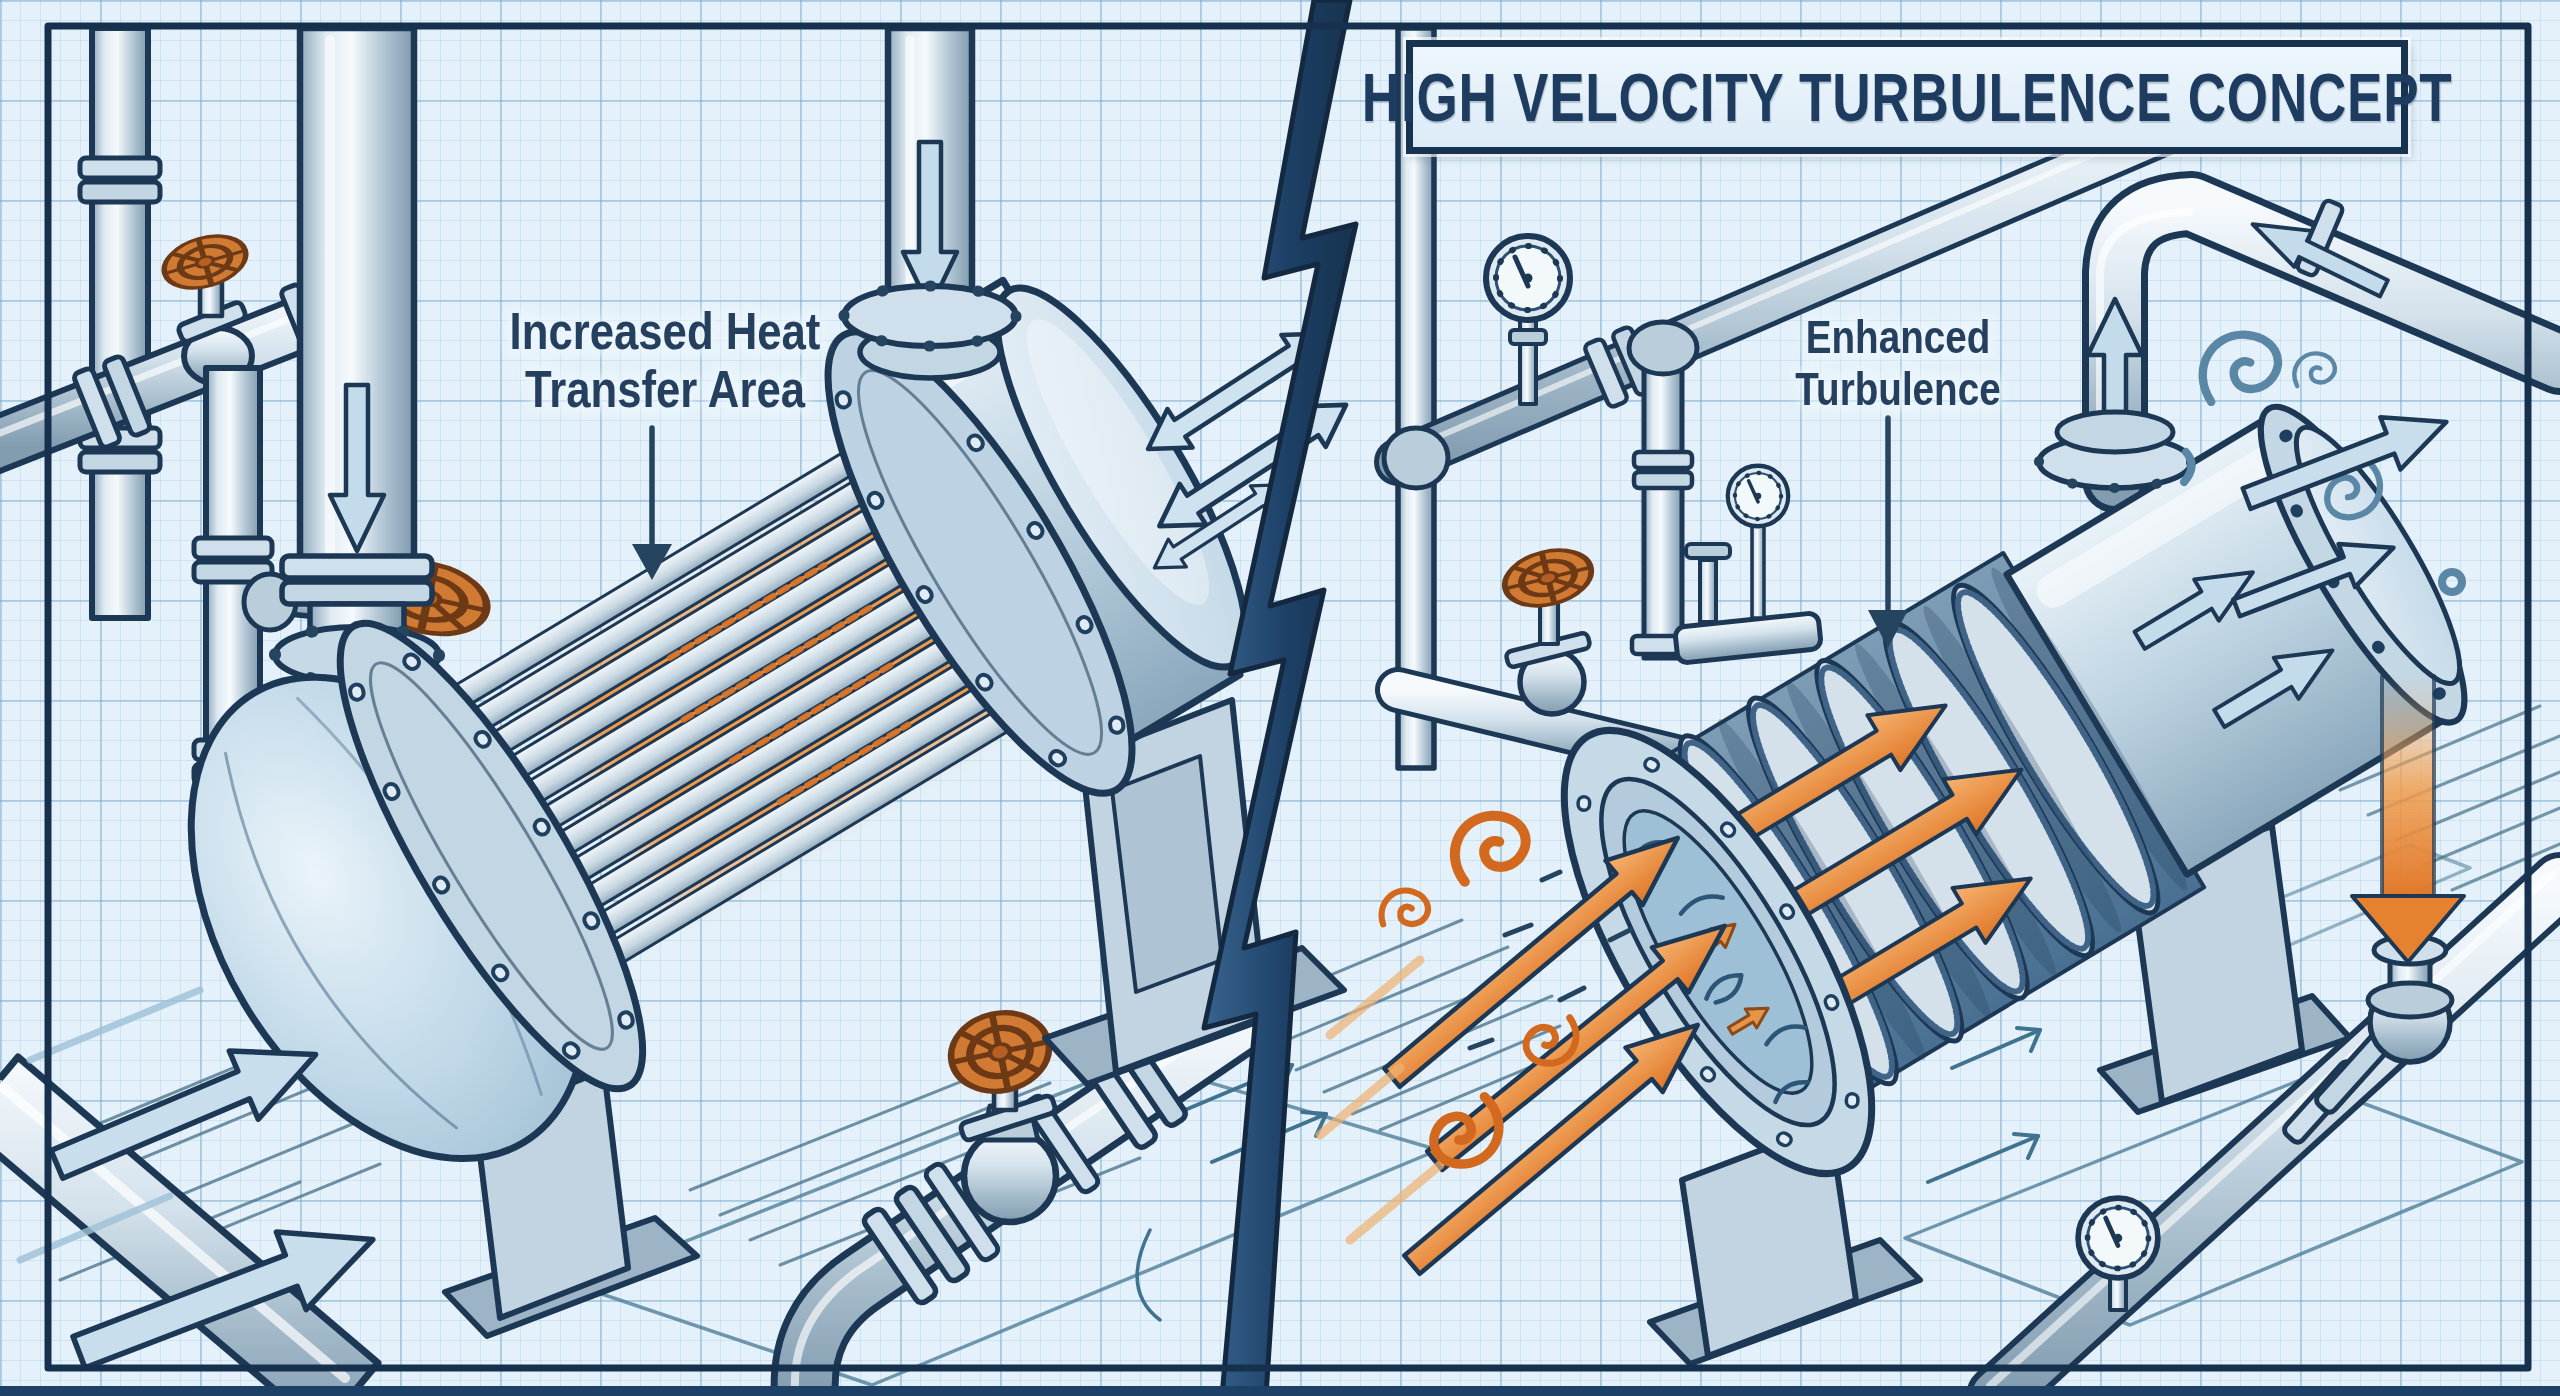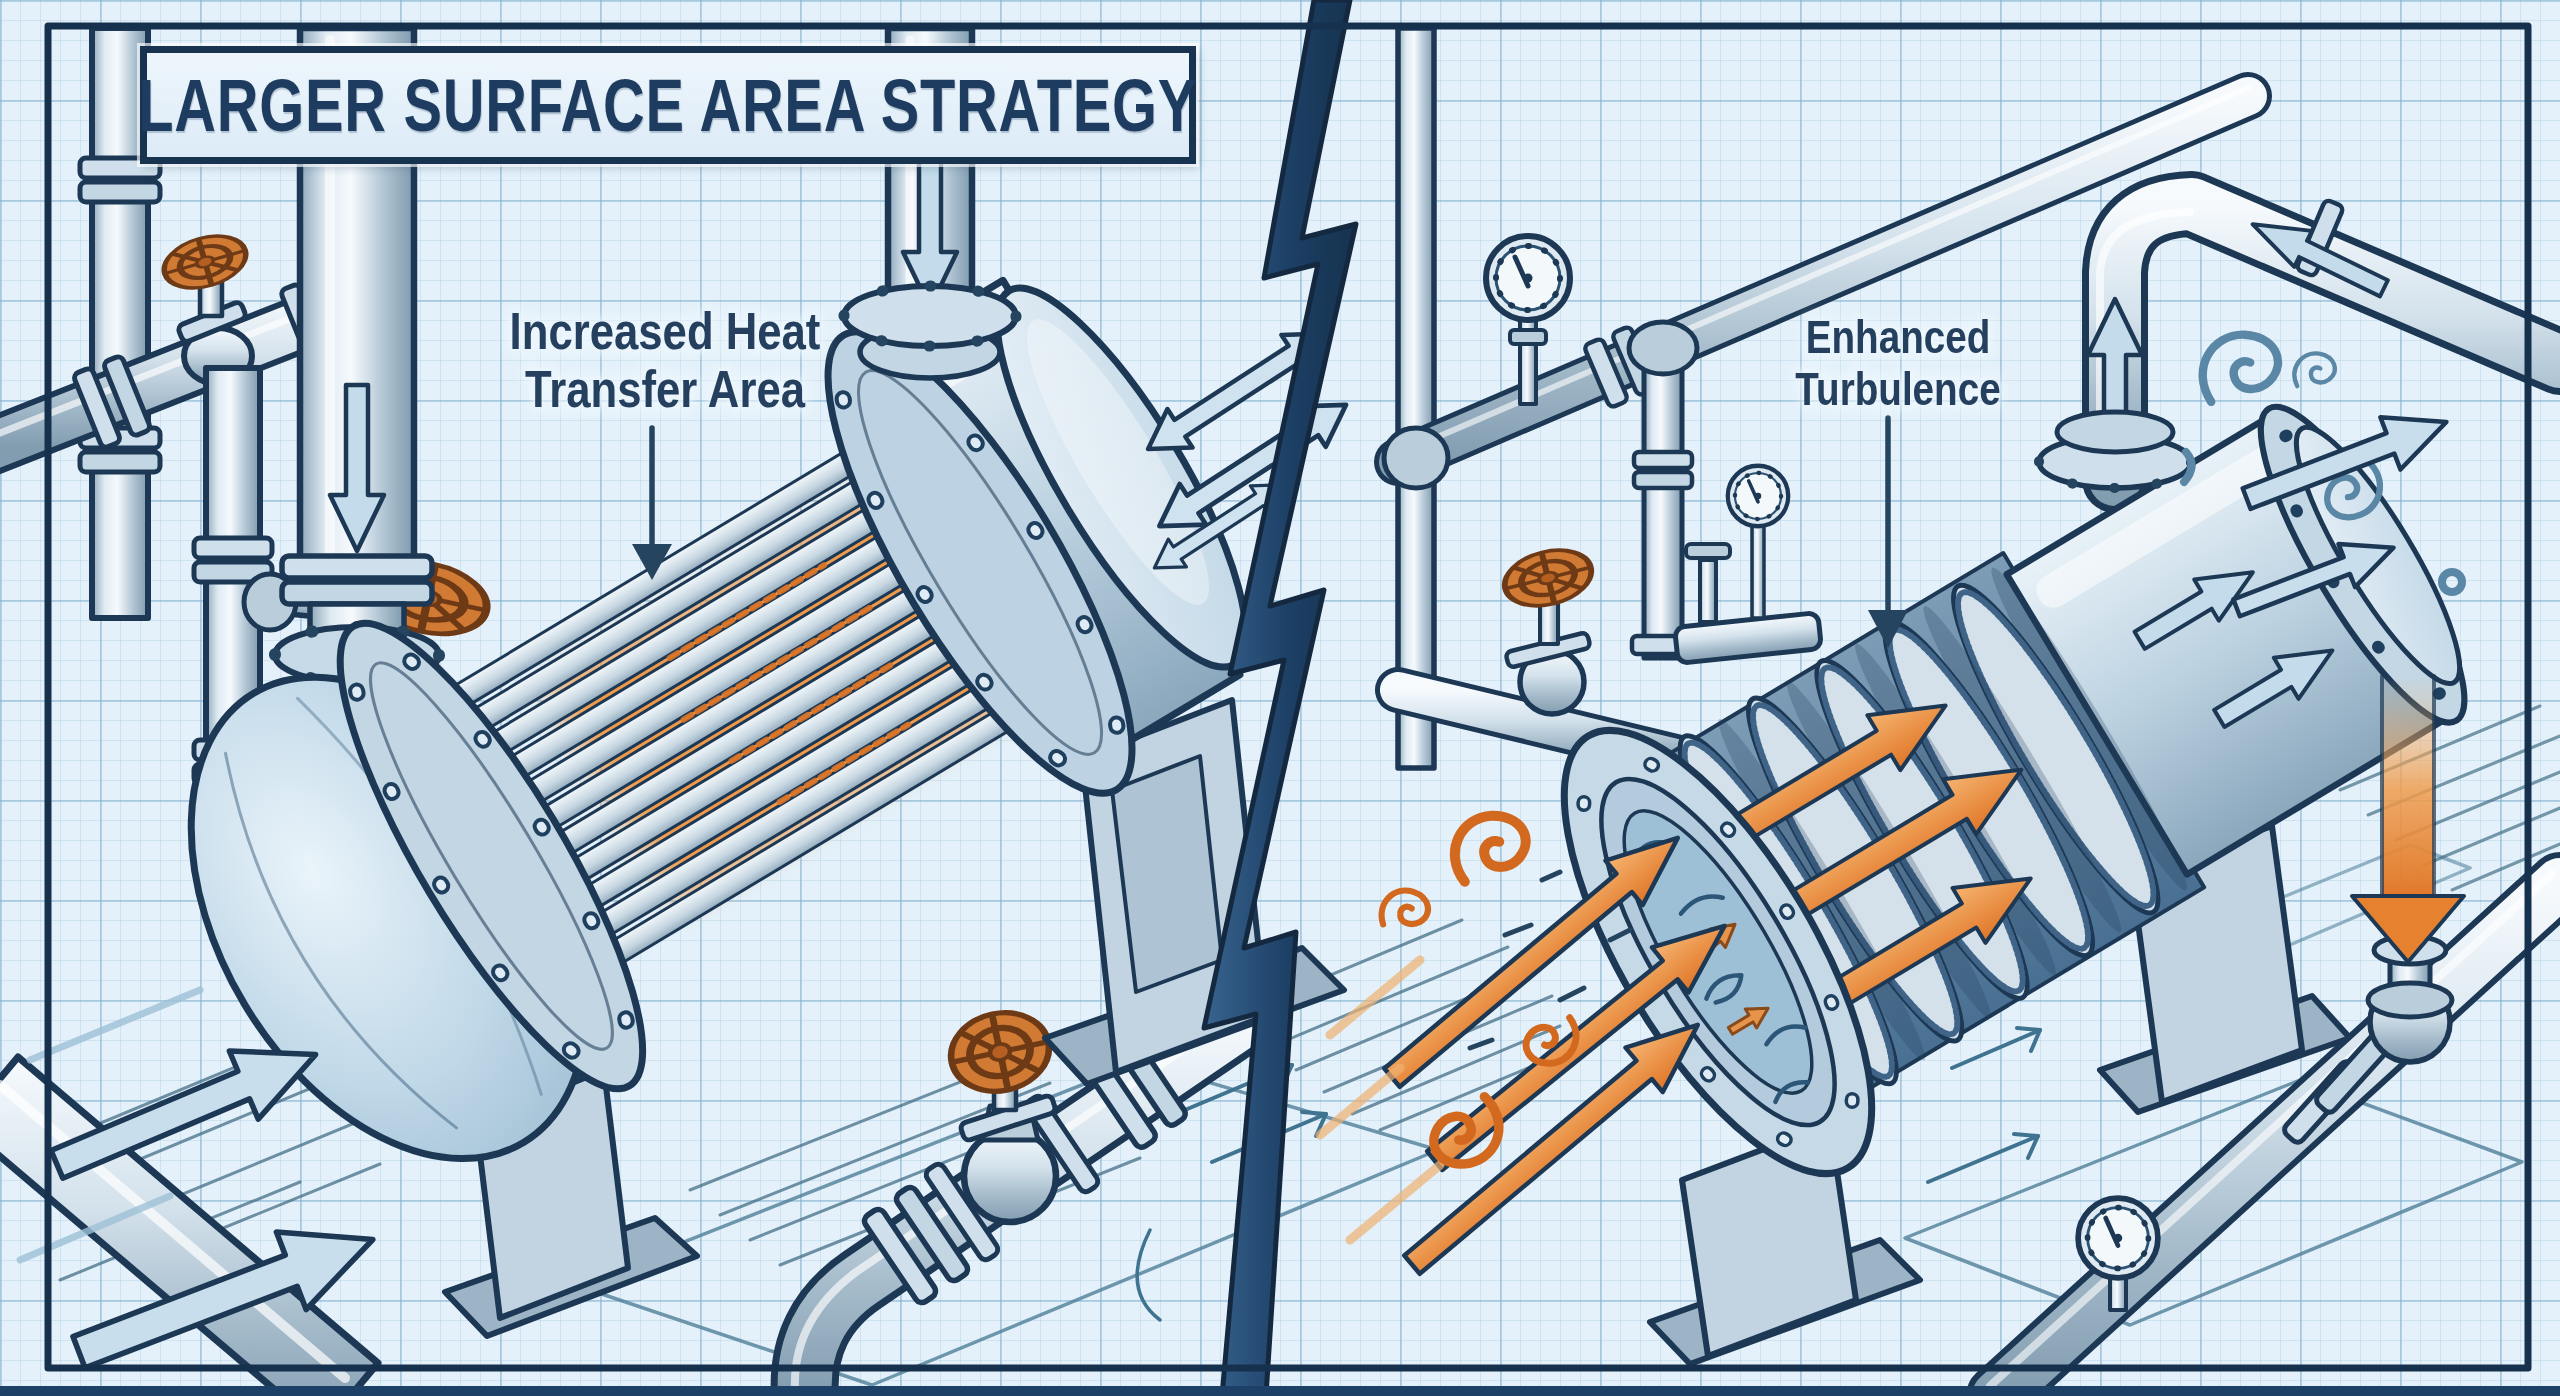--- a/index.html
+++ b/index.html
@@ -519,22 +519,22 @@
 </g>
 
 <g>
   <rect x="48" y="26" width="2480" height="1342" fill="none" stroke="#16314e" stroke-width="7"></rect>
   <rect x="0" y="1386" width="2560" height="10" fill="#1d4066"></rect>
 </g>
 
 </g>
 </svg>
 
-<div class="titlebox" style="left:140px;top:46px;width:1042px;height:104px;">
-  <div class="titletext" style="font-size:74px;">LARGER SURFACE AREA STRATEGY</div>
+<div class="titlebox" style="left:1406px;top:40px;width:988px;height:100px;">
+  <div class="titletext" style="font-size:68px;">HIGH VELOCITY TURBULENCE CONCEPT</div>
 </div>
 
 <div class="anno" style="left:465px;top:302px;width:400px;font-size:52px;">
   <div>Increased Heat</div>
   <div>Transfer Area</div>
 </div>
 <div class="anno" style="left:1768px;top:312px;width:260px;font-size:46px;">
   <div>Enhanced</div>
   <div>Turbulence</div>
 </div>

